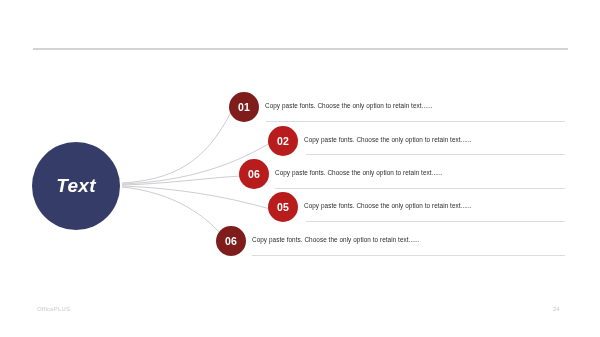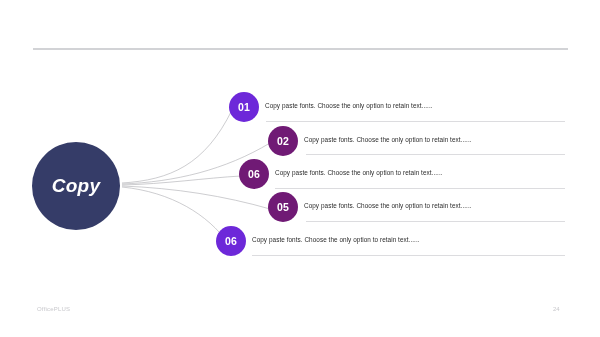--- a/index.html
+++ b/index.html
@@ -68,22 +68,22 @@
     height: 30px;
     border-radius: 50%;
     display: flex;
     align-items: center;
     justify-content: center;
     color: #ffffff;
     font-size: 10.5px;
     font-weight: bold;
     letter-spacing: 0.2px;
   }
-  .badge-purple { background: #6d28d9; }
-  .badge-navy   { background: #701a75; }
+  .badge-purple { background: #7f1d1d; }
+  .badge-navy   { background: #b91c1c; }
 
   .row-text {
     position: absolute;
     font-size: 6.4px;
     color: #2c2c2c;
     white-space: nowrap;
     letter-spacing: 0.05px;
   }
   .row-rule {
     position: absolute;
@@ -117,21 +117,21 @@
 
   <svg class="connectors" viewBox="0 0 600 337" xmlns="http://www.w3.org/2000/svg">
     <path fill="none" stroke="#b7b7bb" stroke-width="0.7" d="M 122 183 C 170 180, 205 165, 232 110"></path>
     <path fill="none" stroke="#b7b7bb" stroke-width="0.7" d="M 122 184 C 175 182, 225 170, 270 143"></path>
     <path fill="none" stroke="#b7b7bb" stroke-width="0.7" d="M 122 185 C 165 184, 205 178, 241 176"></path>
     <path fill="none" stroke="#b7b7bb" stroke-width="0.7" d="M 122 186 C 175 188, 225 196, 270 209"></path>
     <path fill="none" stroke="#b7b7bb" stroke-width="0.7" d="M 122 187 C 172 192, 208 215, 228 243"></path>
   </svg>
 
   <div class="hub">
-    <span class="hub-label">Copy</span>
+    <span class="hub-label">Text</span>
   </div>
 
   <div class="row">
     <div class="num-badge badge-purple" style="left:229px; top:92px;">
       <span>01</span>
     </div>
     <div class="row-text" style="left:265px; top:102px;">Copy paste fonts. Choose the only option to retain text......</div>
     <div class="row-rule" style="left:266px; top:121px; width:299px;"></div>
   </div>
 

